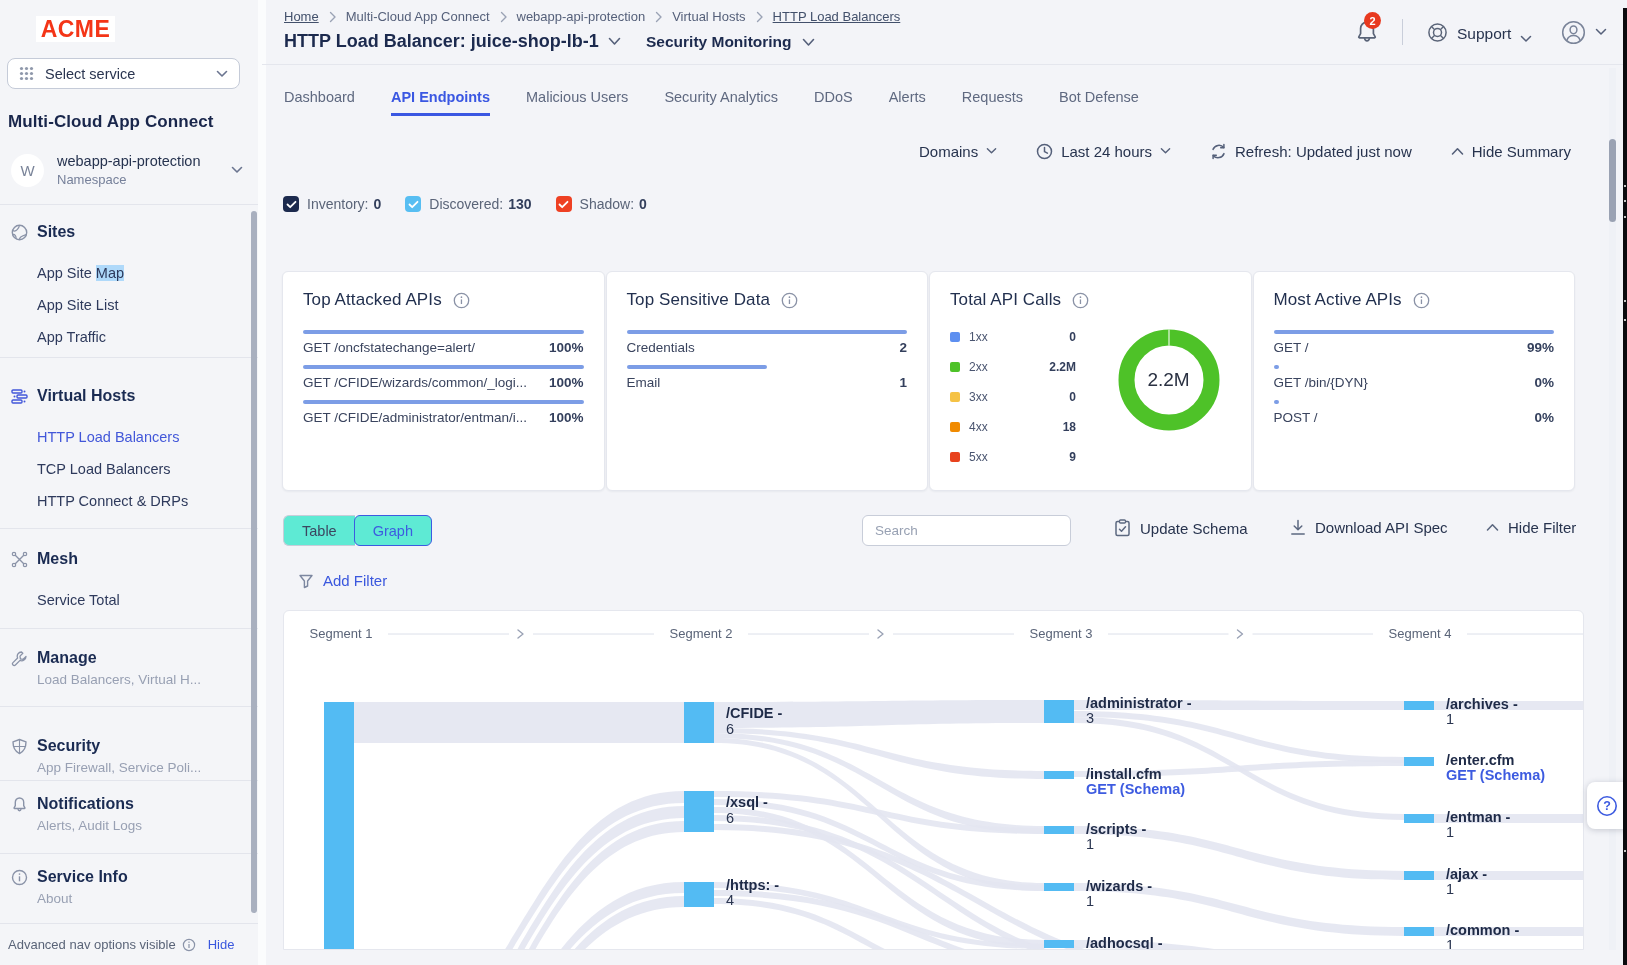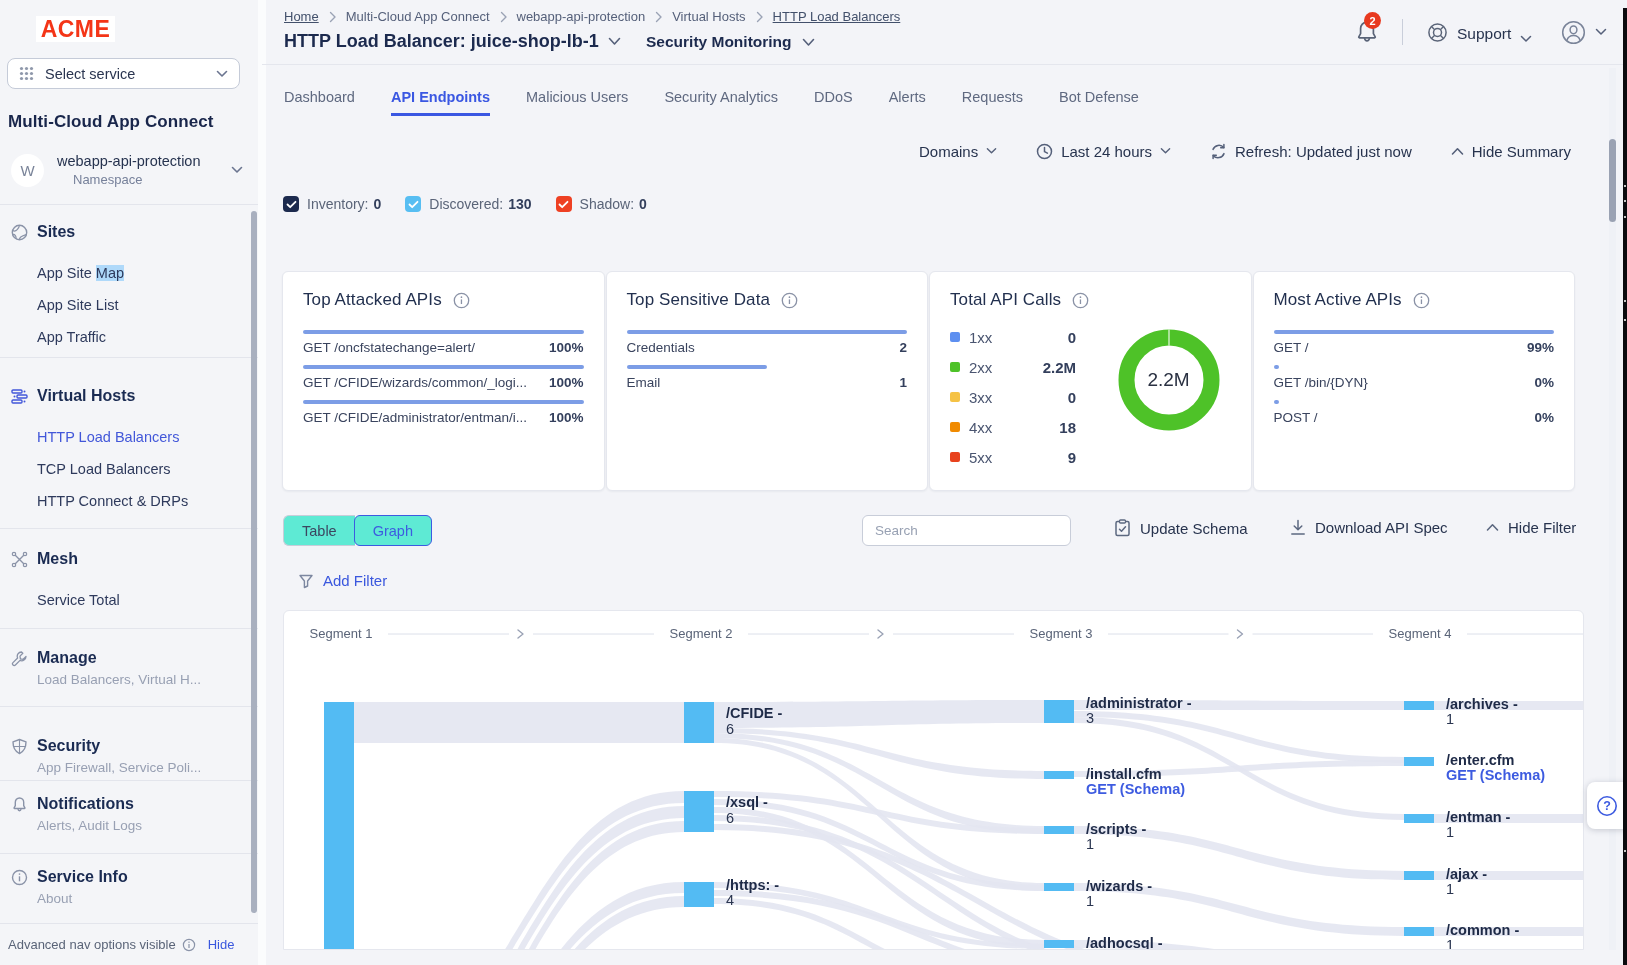--- a/index.html
+++ b/index.html
@@ -20,21 +20,21 @@
   .logo-box { position:absolute; left:36px; top:16px; width:79px; height:26px; background:#FFFFFF; display:flex; align-items:center; justify-content:center; }
   .logo-text { color:#F43517; font-weight:900; font-size:23px; letter-spacing:0.5px; line-height:1; }
   .select-service { position:absolute; left:7px; top:58px; width:233px; height:31px; background:#FFFFFF; border:1px solid #C5CBD8; border-radius:8px; display:flex; align-items:center; padding:0 11px; gap:11px; cursor:pointer; }
   .select-service .lbl { font-size:14.5px; color:#2A3550; }
   .select-service .chev { margin-left:auto; }
   .product-title { position:absolute; left:8px; top:112px; font-size:17px; font-weight:700; color:#19264B; letter-spacing:0.1px; }
   .ns-row { position:absolute; left:11px; top:152px; width:238px; display:flex; align-items:center; }
   .ns-avatar { width:33px; height:33px; border-radius:50%; background:#FFFFFF; display:flex; align-items:center; justify-content:center; font-size:15px; color:#7A8499; }
   .ns-texts { margin-left:13px; }
   .ns-name { font-size:14.5px; color:#26334F; line-height:18px; }
-  .ns-sub { font-size:13px; color:#76809A; line-height:17px; margin-top:1px;margin-left:16px; }
+  .ns-sub { font-size:13px; color:#76809A; line-height:17px; margin-top:1px; }
   .ns-chev { margin-left:auto; margin-right:6px; }
   .sb-divider { position:absolute; left:0; width:258px; height:1px; background:#E3E5EC; }
   .sb-section { position:absolute; left:0; width:258px; }
   .sb-head { display:flex; align-items:center; height:24px; }
   .sb-head .ic { width:17px; height:17px; margin-left:11px; display:flex; align-items:center; justify-content:center; }
   .sb-head .tt { margin-left:9px; font-size:16px; font-weight:700; color:#1A2B52; }
   .sb-items { margin-top:13px; }
   .sb-item { height:32px; line-height:32px; padding-left:37px; font-size:14.5px; color:#2E3A5C; cursor:pointer; }
   .sb-item.active { color:#4257D9; }
   .sb-item .hl { background:#AFD9FA; }
@@ -84,21 +84,21 @@
   .card { background:#fff; border:1px solid #E5E7EE; border-radius:6px; height:220px; padding:17px 20px; box-shadow:0 1px 2px rgba(25,35,65,.05); position:relative; }
   .card-title-row { display:flex; align-items:center; gap:11px; margin-bottom:19px; height:22px; }
   .card-title { font-size:17px; font-weight:500; color:#22304F; letter-spacing:0.1px; }
   .bar-row .bar-track { height:4px; margin-bottom:7px; }
   .bar-row .bar { height:4px; border-radius:2px; background:#7C9DE6; }
   .bar-row .lbls { display:flex; justify-content:space-between; font-size:13.5px; color:#3A445E; line-height:14px; margin-bottom:10px;align-items:flex-end; }
   .bar-row .val { font-weight:700; color:#333F5C; }
   .donut-card .card-title-row { margin-bottom:11px; }
   .donut-body { display:flex; }
   .legend { width:126px; }
-  .legend-row { display:flex; align-items:center; height:30px; font-size:15px; color:#4A5570; }
+  .legend-row { display:flex; align-items:center; height:30px; font-size:12px; color:#4A5570; }
   .legend-sq { width:10px; height:10px; border-radius:2px; margin-right:9px; flex:none; }
   .legend-val { margin-left:auto; font-weight:700; color:#333F5C; }
   .donut-wrap { position:relative; width:104px; height:104px; margin-left:auto; margin-right:10px; margin-top:6px; }
   .donut-center { position:absolute; inset:0; display:flex; align-items:center; justify-content:center; font-size:19px; color:#2A3142; }
 
   
   .seg-toggle { position:absolute; left:283px; top:515px; display:flex; }
   .seg-btn { height:31px; padding:0 18px; background:#5eead4; border:1px solid #C8CDD9; font-size:14.5px; color:#3C4660; display:flex; align-items:center; cursor:pointer; font-family:inherit; }
   .seg-btn.first { border-radius:6px 0 0 6px; border-right:none; }
   .seg-btn.selected { border:1.5px solid #3D5BE0; border-radius:6px; color:#3D5BE0; font-weight:500; margin-left:-1px; }

